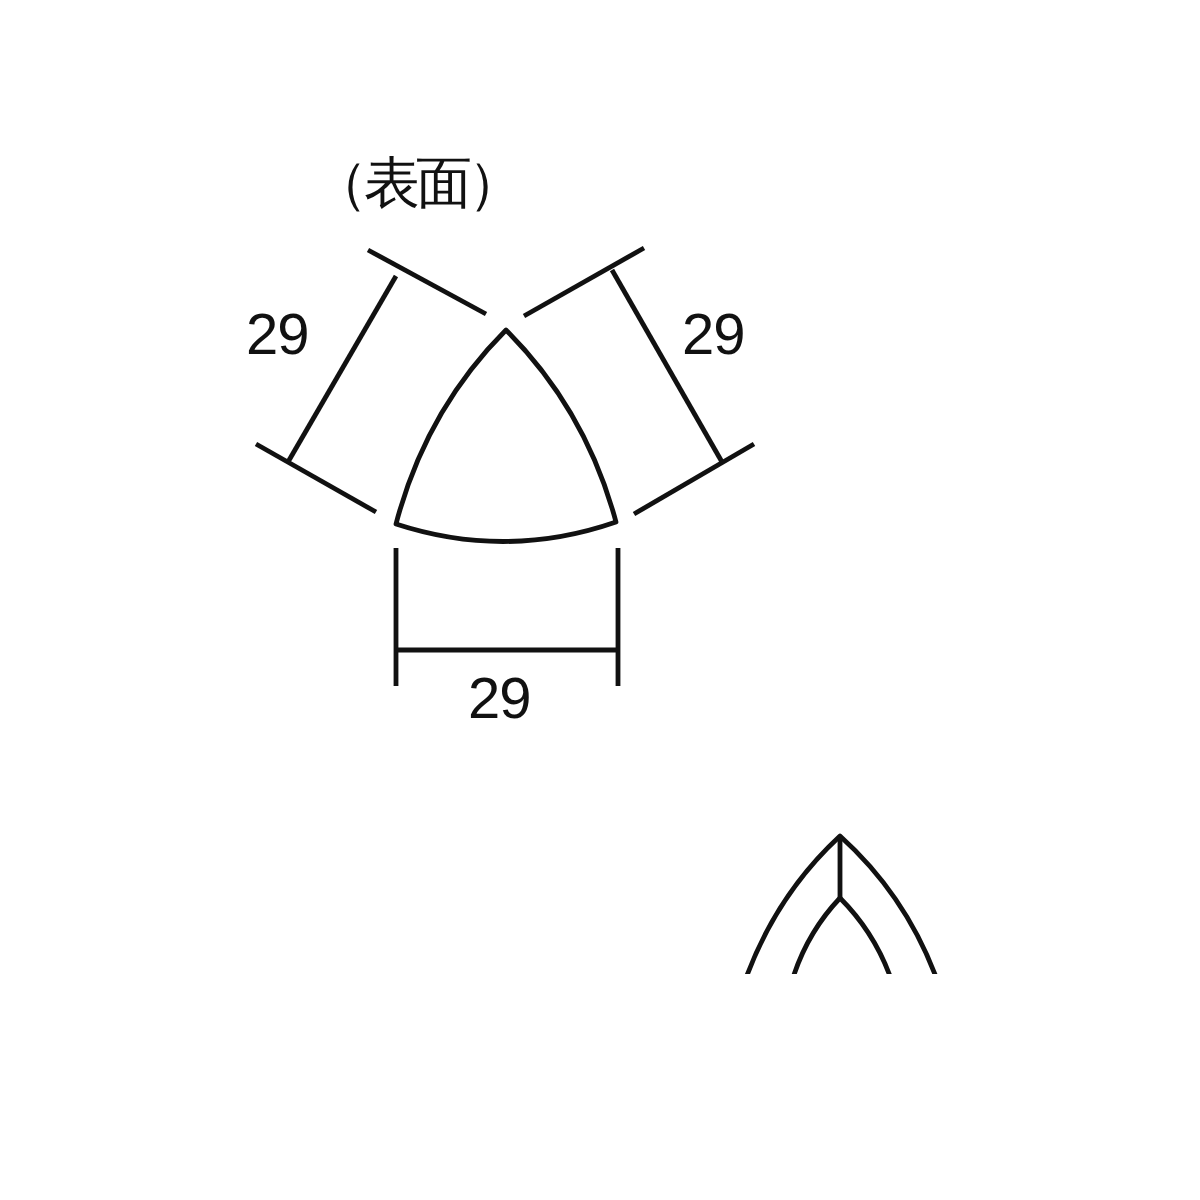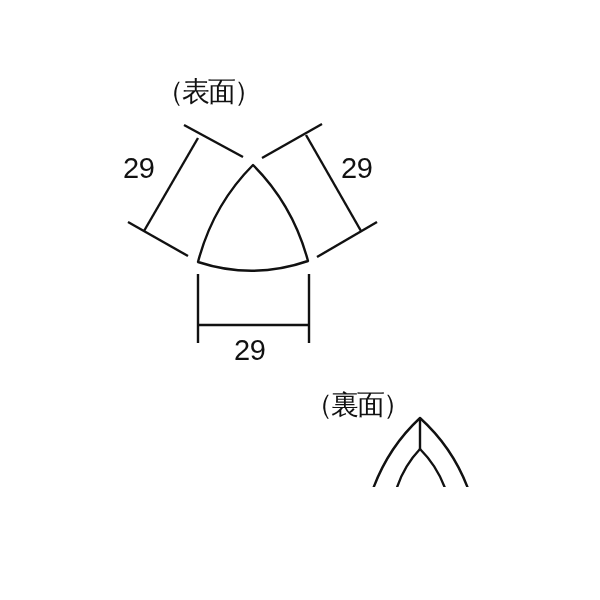--- a/index.html
+++ b/index.html
@@ -46,15 +46,14 @@
       <line class="line" x1="420" y1="418" x2="420" y2="449"></line>
       <line class="line" x1="366" y1="512" x2="395" y2="494"></line>
       <line class="line" x1="475" y1="511" x2="447" y2="494"></line>
     </g>
   </svg>
 
   <div class="label title" style="left:156px; top:78px;">（表面）</div>
   <div class="label dim" style="left:123px; top:154px;">29</div>
   <div class="label dim" style="left:341px; top:154px;">29</div>
   <div class="label dim" style="left:234px; top:336px;">29</div>
-  <div class="label title" style="left:305px; top:391px;">（裏面）</div>
 
 </div>
 
 </body></html>

